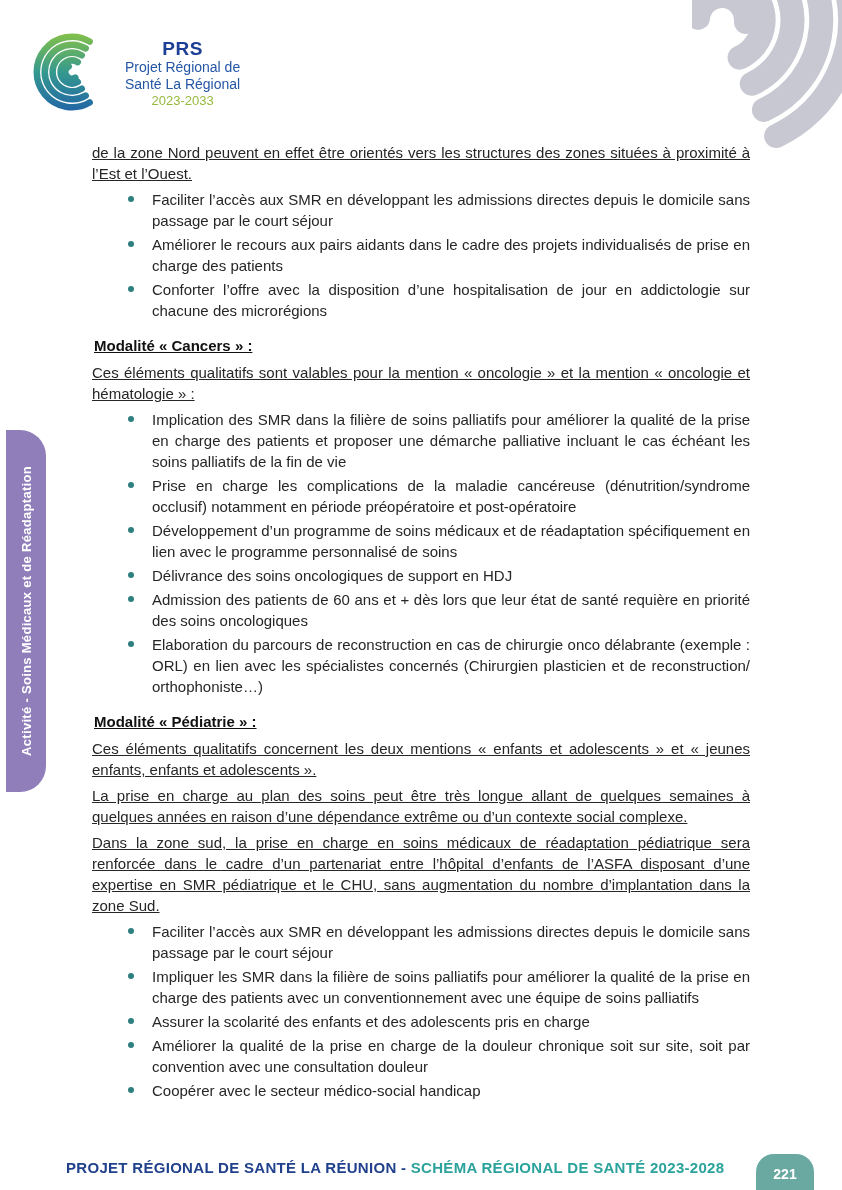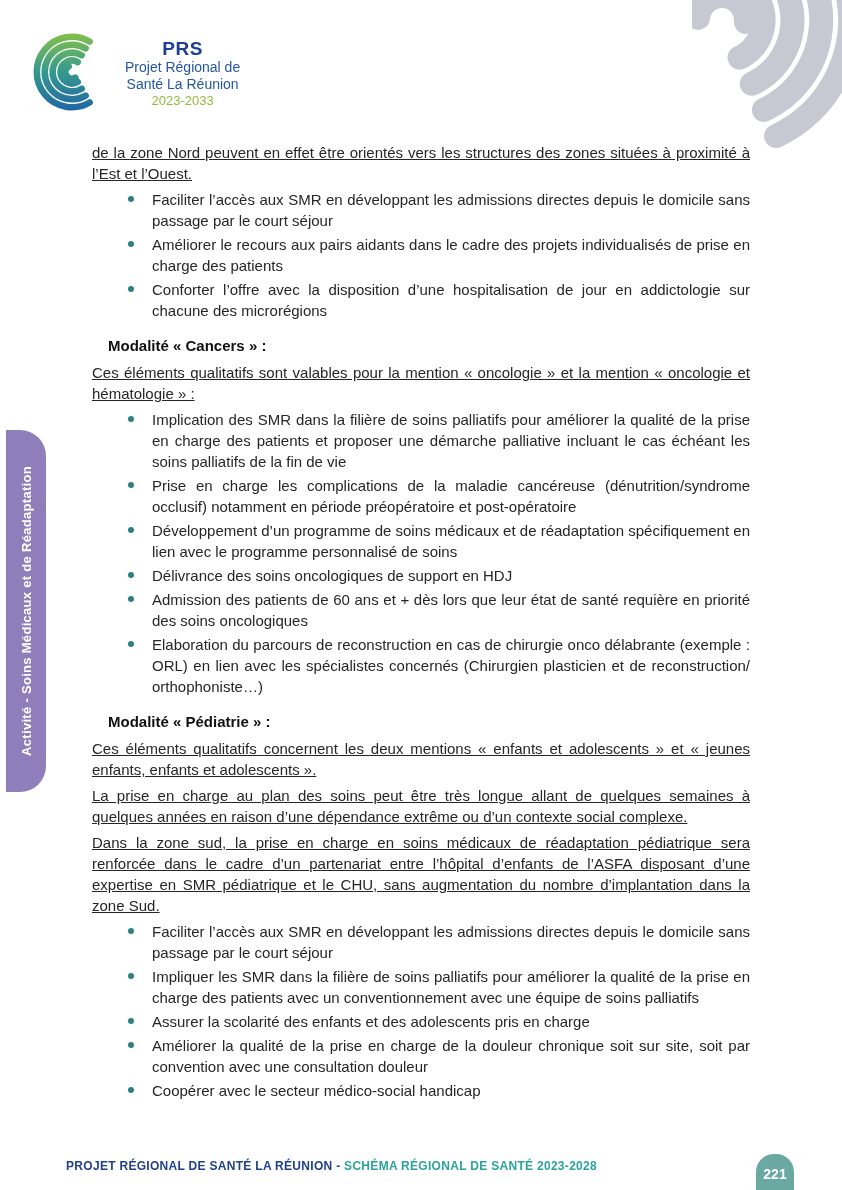--- a/index.html
+++ b/index.html
@@ -39,38 +39,38 @@
 
   
   .content {
     position:absolute; left:92px; top:142px; width:658px;
     font-size:15px; line-height:21px; color:#262626;
     text-align:justify;
   }
   .content p { margin:0 0 5px 0;text-decoration:underline; }
   .content h3 {
     font-size:15px; font-weight:bold; color:#111111;
-    margin:14px 0 6px 16px; text-align:left;
+    text-decoration:underline; margin:14px 0 6px 2px; text-align:left;
   }
   .bullet-list { list-style:none; margin:0 0 5px 0; padding:0; }
   .bullet-item { position:relative; padding-left:60px; margin-bottom:3px; }
   .bullet-dot {
     position:absolute; left:36px; top:7px; width:6px; height:6px;
     border-radius:50%; background:#2e7f80;
   }
 
   
   .footer-text {
     position:absolute; left:66px; top:1159px;
-    font-size:12px; font-weight:bold; letter-spacing:0.3px;
+    font-size:15px; font-weight:bold; letter-spacing:0.3px;
   }
   .footer-left { color:#21418c; }
   .footer-right { color:#2ba39c; }
   .page-badge {
-    position:absolute; left:756px; bottom:0; width:38px; height:36px;
+    position:absolute; left:756px; bottom:0; width:58px; height:36px;
     background:#69a9a2; border-radius:18px 18px 0 0;
     color:#ffffff; font-weight:bold; font-size:14px;
     display:flex; align-items:center; justify-content:center;
     padding-top:3px; box-sizing:border-box;
   }
 </style>
 </head>
 <body>
 
 <div class="page">
@@ -96,21 +96,21 @@
       </defs>
       <path class="logo-arc" d="M -3.75 -6.5 A 7.5 7.5 0 0 0 3.75 6.5"></path>
       <path class="logo-arc" d="M 6.5 11.26 A 13 13 0 1 1 6.5 -11.26"></path>
       <path class="logo-arc" d="M 11 19.05 A 22 22 0 1 1 11 -19.05"></path>
       <path class="logo-arc" d="M 15.5 26.85 A 31 31 0 1 1 15.5 -26.85"></path>
       <path class="logo-arc" d="M 20 34.64 A 40 40 0 1 1 20 -34.64"></path>
     </svg>
     <div class="logo-text">
       <div class="logo-acronym">PRS</div>
       <div class="logo-line">Projet Régional de</div>
-      <div class="logo-line">Santé La Réunion</div>
+      <div class="logo-line">Santé La Régional</div>
       <div class="logo-years">2023-2033</div>
     </div>
   </header>
 
   <aside class="side-tab">
     <span class="side-tab-label">Activité - Soins Médicaux et de Réadaptation</span>
   </aside>
 
   <main class="content">
       <p>de la zone Nord peuvent en effet être orientés vers les structures des zones situées à proximité à l’Est et l’Ouest.</p>

